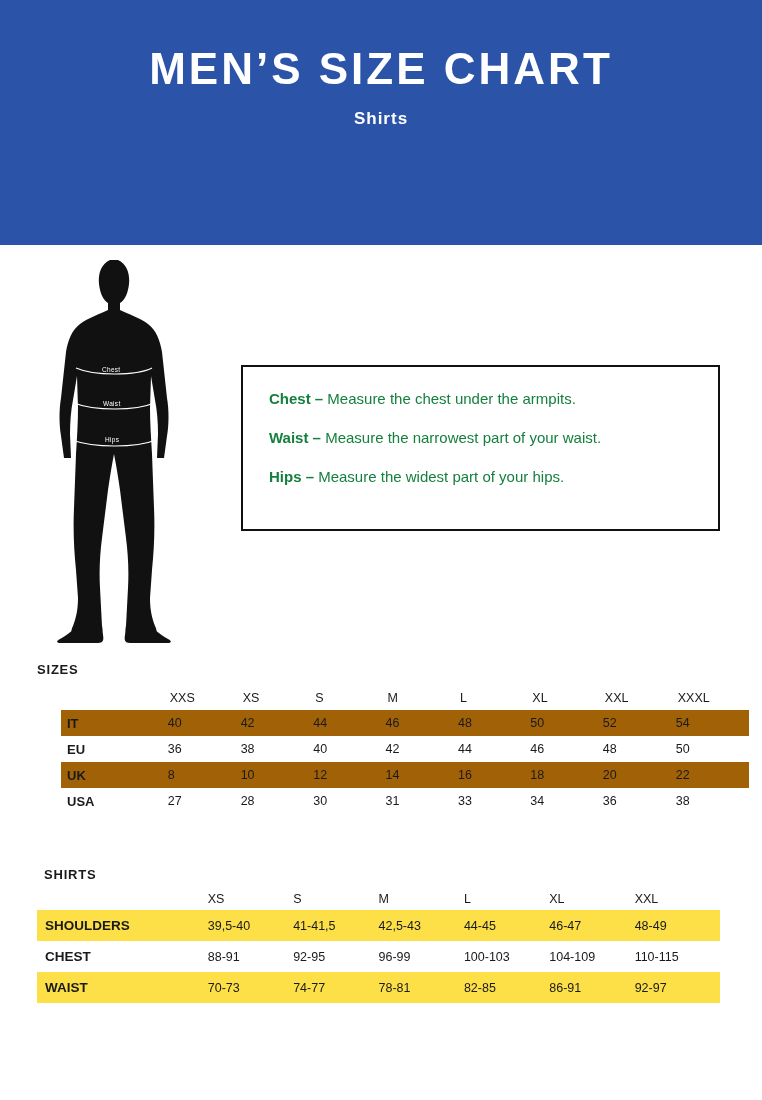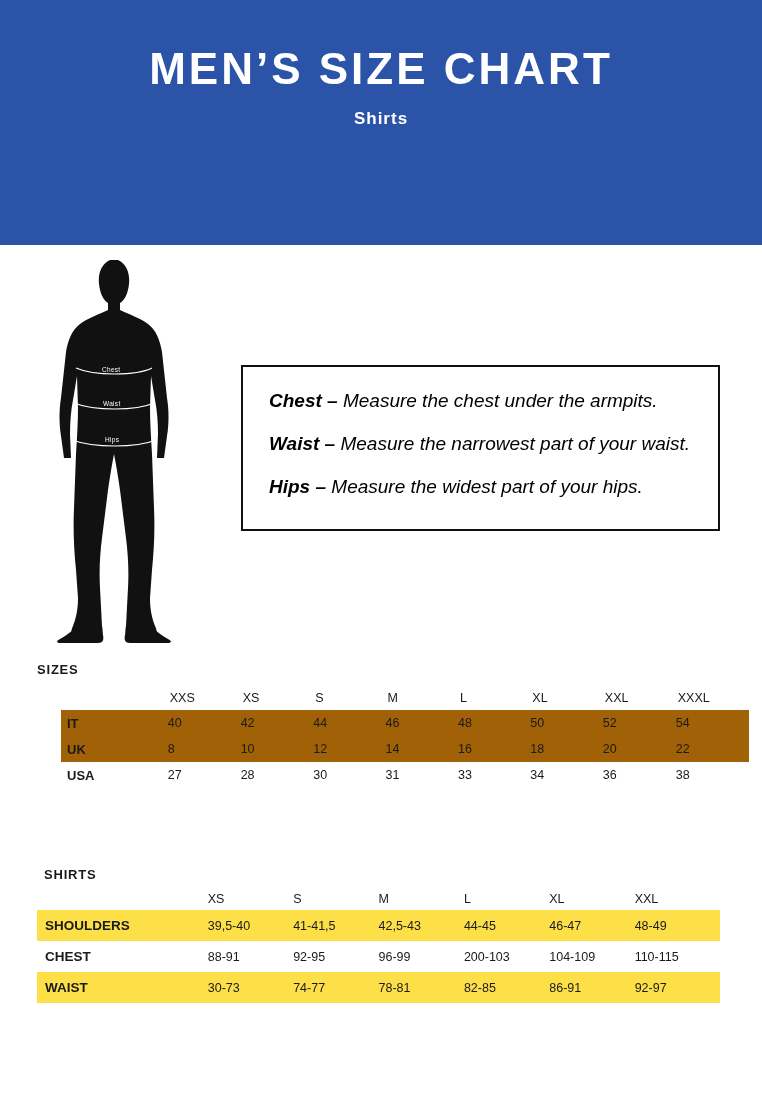--- a/index.html
+++ b/index.html
@@ -75,25 +75,24 @@
     position: absolute;
     left: 241px;
     top: 365px;
     width: 479px;
     height: 166px;
     border: 2px solid #111111;
     box-sizing: border-box;
     padding: 24px 26px 0 26px;
   }
   .measure-line {
-    font-size: 19px;
+    font-size: 15px;
     line-height: 1.0;
     margin-bottom: 24px;
-    color: #000000;
-    font-style: italic;
+    color: #15803d;
   }
   .measure-line:last-child { margin-bottom: 8px; }
   .measure-line .term {
     font-weight: bold;
   }
 
   
   .sizes-heading {
     position: absolute;
     left: 37px;
@@ -234,20 +233,31 @@
         <td class="row-label">IT</td>
         <td class="val">40</td>
         <td class="val">42</td>
         <td class="val">44</td>
         <td class="val">46</td>
         <td class="val">48</td>
         <td class="val">50</td>
         <td class="val">52</td>
         <td class="val">54</td>
       </tr>
+      <tr>
+        <td class="row-label">EU</td>
+        <td class="val">36</td>
+        <td class="val">38</td>
+        <td class="val">40</td>
+        <td class="val">42</td>
+        <td class="val">44</td>
+        <td class="val">46</td>
+        <td class="val">48</td>
+        <td class="val">50</td>
+      </tr>
       <tr class="shaded">
         <td class="row-label">UK</td>
         <td class="val">8</td>
         <td class="val">10</td>
         <td class="val">12</td>
         <td class="val">14</td>
         <td class="val">16</td>
         <td class="val">18</td>
         <td class="val">20</td>
         <td class="val">22</td>
@@ -287,27 +297,27 @@
         <td class="val">42,5-43</td>
         <td class="val">44-45</td>
         <td class="val">46-47</td>
         <td class="val">48-49</td>
       </tr>
       <tr>
         <td class="row-label">CHEST</td>
         <td class="val">88-91</td>
         <td class="val">92-95</td>
         <td class="val">96-99</td>
-        <td class="val">200-103</td>
+        <td class="val">100-103</td>
         <td class="val">104-109</td>
         <td class="val">110-115</td>
       </tr>
       <tr class="shaded">
         <td class="row-label">WAIST</td>
-        <td class="val">30-73</td>
+        <td class="val">70-73</td>
         <td class="val">74-77</td>
         <td class="val">78-81</td>
         <td class="val">82-85</td>
         <td class="val">86-91</td>
         <td class="val">92-97</td>
       </tr>
     </tbody>
   </table>
 
 </div>

